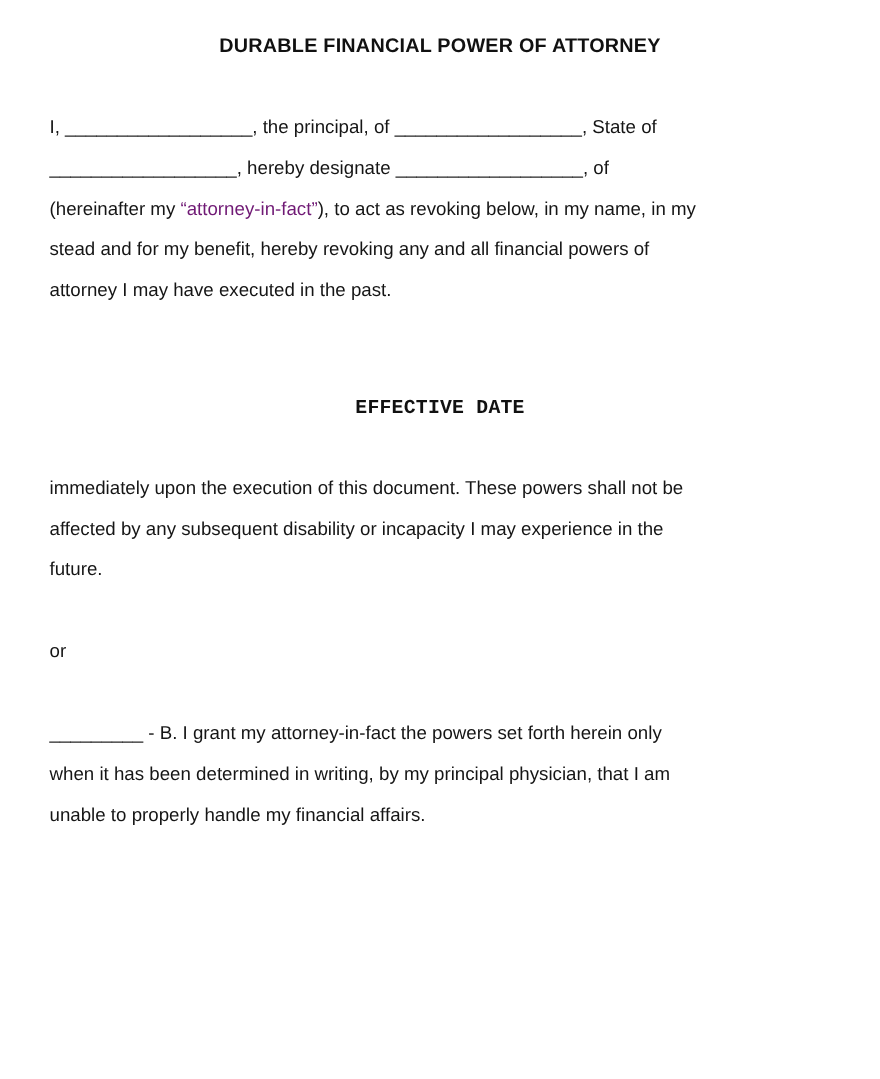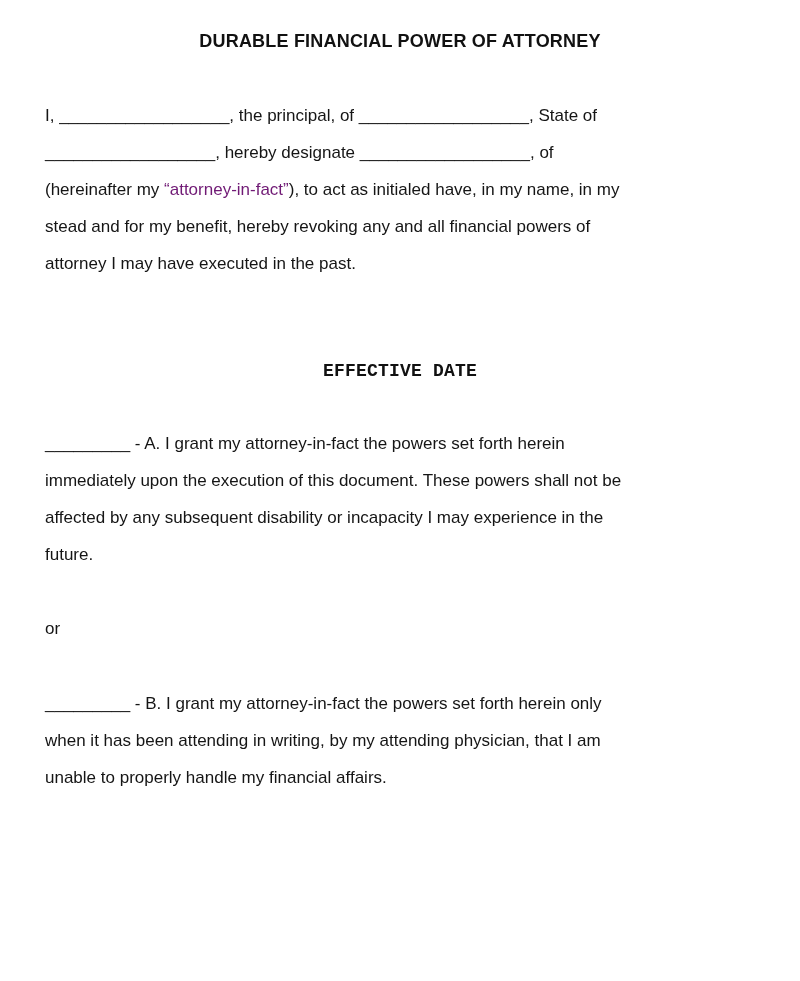--- a/index.html
+++ b/index.html
@@ -53,38 +53,37 @@
 </head>
 <body>
 
 <div class="doc">
 
   <h1 class="doc-title">DURABLE FINANCIAL POWER OF ATTORNEY</h1>
 
   <div class="para intro-paragraph">
     <div class="line">I, __________________, the principal, of __________________, State of</div>
     <div class="line">__________________, hereby designate __________________, of</div>
-    <div class="line"><span>(hereinafter my </span><span class="term-blue">“attorney-in-fact”</span><span>), to act as initialed have, in my name, in my</span></div>
+    <div class="line"><span>(hereinafter my </span><span class="term-blue">“attorney-in-fact”</span><span>), to act as revoking below, in my name, in my</span></div>
     <div class="line">stead and for my benefit, hereby revoking any and all financial powers of</div>
     <div class="line">attorney I may have executed in the past.</div>
   </div>
 
   <h2 class="section-heading">EFFECTIVE DATE</h2>
 
 
   <div class="para option-a-paragraph">
-    <div class="line">_________ - A. I grant my attorney-in-fact the powers set forth herein</div>
     <div class="line">immediately upon the execution of this document. These powers shall not be</div>
     <div class="line">affected by any subsequent disability or incapacity I may experience in the</div>
     <div class="line">future.</div>
   </div>
 
   <div class="para or-line">
     <div class="line">or</div>
   </div>
 
   <div class="para option-b-paragraph">
     <div class="line">_________ - B. I grant my attorney-in-fact the powers set forth herein only</div>
-    <div class="line">when it has been attending in writing, by my attending physician, that I am</div>
+    <div class="line">when it has been determined in writing, by my principal physician, that I am</div>
     <div class="line">unable to properly handle my financial affairs.</div>
   </div>
 
 </div>
 
 </body></html>

